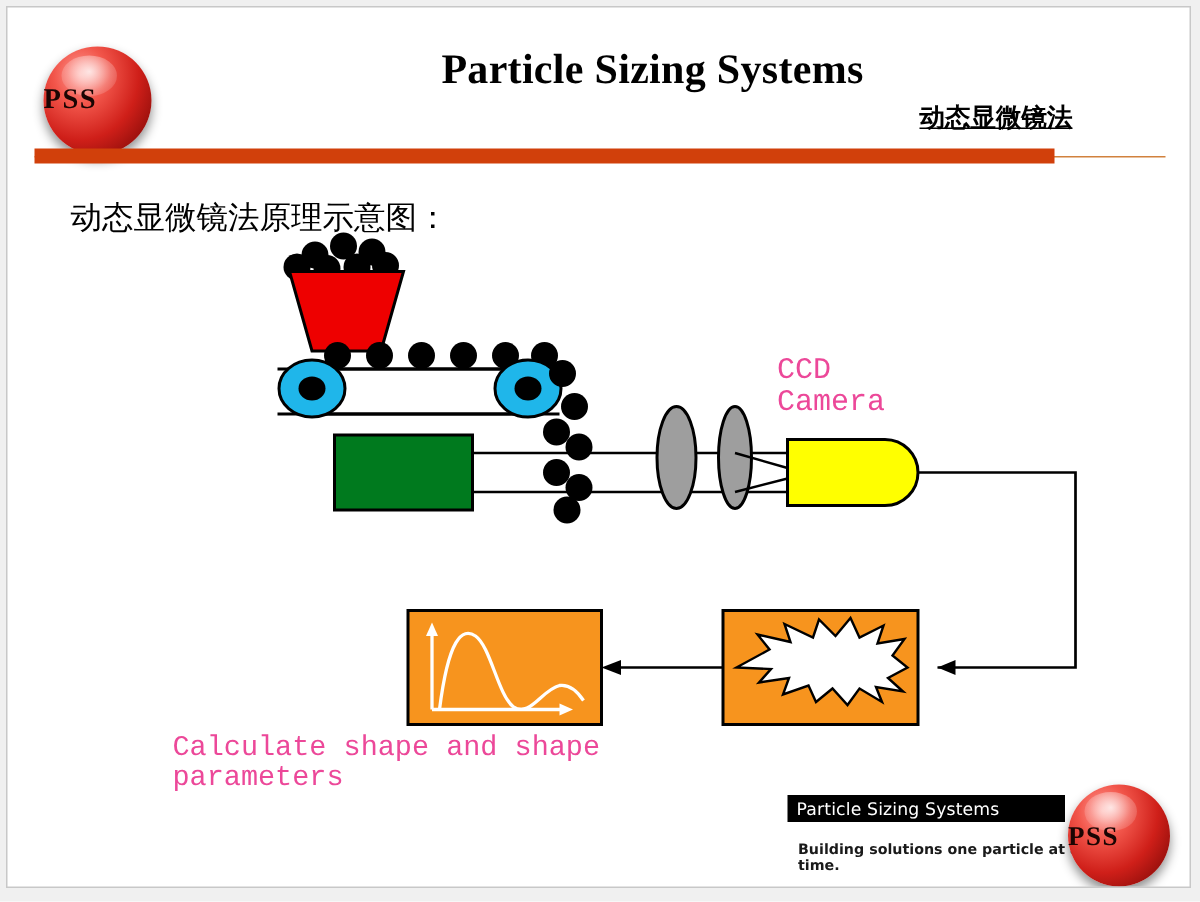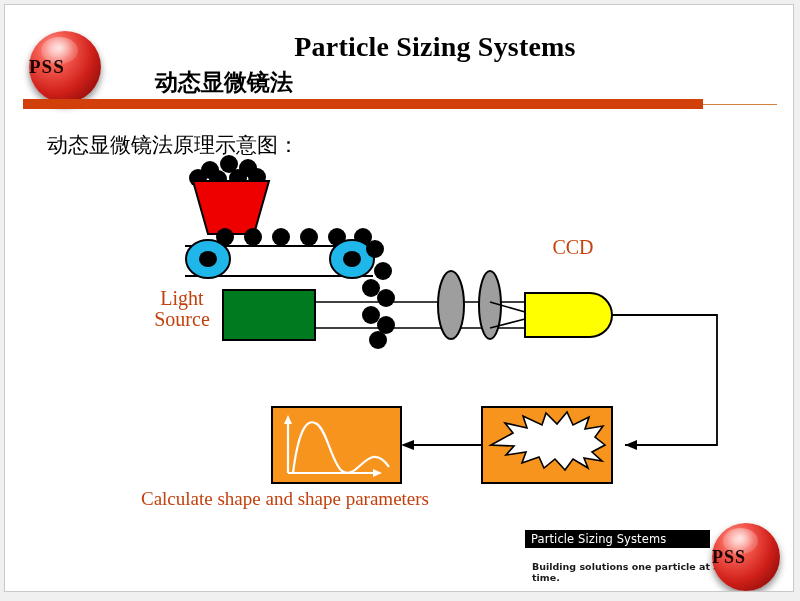--- a/index.html
+++ b/index.html
@@ -43,23 +43,23 @@
 
   .title-main{
     position:absolute;left:150px;top:26px;width:560px;
     text-align:center;
     font-family:"Liberation Serif",serif;
     font-weight:bold;font-size:28px;color:#000;
     letter-spacing:.2px;
   }
   .title-sub{
     position:absolute;left:150px;top:62px;width:560px;
-    text-align:left;
-    font-family:"DejaVu Sans",sans-serif;
-    font-weight:bold;font-size:23px;color:#000;
+    text-align:right;
+    font-family:"DejaVu Sans",sans-serif;
+    font-weight:bold;font-size:17px;color:#000;text-decoration:underline;
   }
   .rule-thin{
     position:absolute;left:18px;top:99px;width:754px;height:1px;
     background:#d1813d;
   }
   .rule-thick{
     position:absolute;left:18px;top:94px;width:680px;height:10px;
     background:#d1400b;
   }
 
@@ -68,22 +68,22 @@
     position:absolute;left:42px;top:126px;
     font-family:"DejaVu Sans",sans-serif;
     font-size:21px;color:#000;
   }
 
   
   .diagram{position:absolute;left:0;top:0;width:790px;height:588px;}
 
   .lbl{
     position:absolute;
-    font-family:Liberation Serif, serif;
-    font-size:20px;color:#c2410c;text-align:center;line-height:1.05;
+    font-family:Liberation Mono, monospace;
+    font-size:20px;color:#ec4899;text-align:left;line-height:1.05;
   }
   #label-light-source{left:132px;top:283px;width:90px;}
   #label-ccd{left:513px;top:232px;width:110px;}
   #caption-calculate{left:110px;top:484px;width:340px;font-size:19px;}
   #caption-digitize{left:466px;top:484px;width:190px;font-size:19px;}
 
   
   #footer-bar{
     position:absolute;left:520px;top:525px;width:185px;height:18px;
     background:#000;
@@ -192,27 +192,24 @@
     <rect x="267" y="402" width="129" height="76" fill="#f7941e" stroke="#000000" stroke-width="2"></rect>
     <g stroke="#ffffff" fill="none" stroke-width="2.2">
       <line x1="283" y1="468" x2="283" y2="416"></line>
       <polygon points="283,410 279,419 287,419" fill="#ffffff" stroke="none"></polygon>
       <line x1="283" y1="468" x2="370" y2="468"></line>
       <polygon points="377,468 368,464 368,472" fill="#ffffff" stroke="none"></polygon>
       <path d="M288,468 C294,421 303,413 312,419 C322,426 327,458 337,466 C348,474 356,455 368,452 C375,451 380,456 384,462"></path>
     </g>
   </svg>
 
-  <div class="lbl" id="label-light-source">
-    <div>Light</div>
-    <div>Source</div>
-  </div>
 
   <div class="lbl" id="label-ccd">
     <div>CCD</div>
+    <div>Camera</div>
   </div>
 
   <div class="lbl" id="caption-calculate">Calculate shape and shape parameters</div>
 
   <div id="footer-bar">
     <span>Particle Sizing Systems</span>
   </div>
   <div id="footer-tagline">Building solutions one particle at a time.</div>
 
   <div class="logo-sphere" id="footer-logo">

